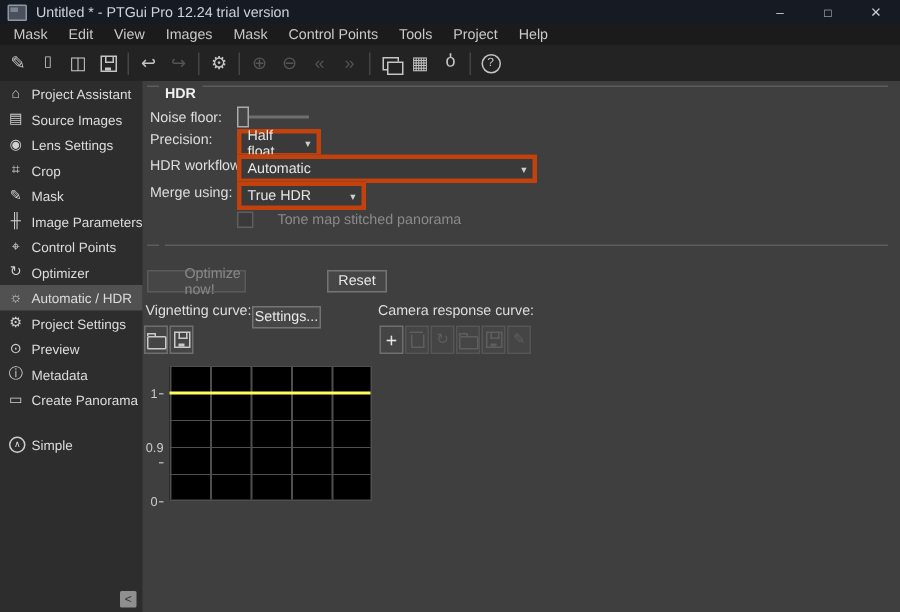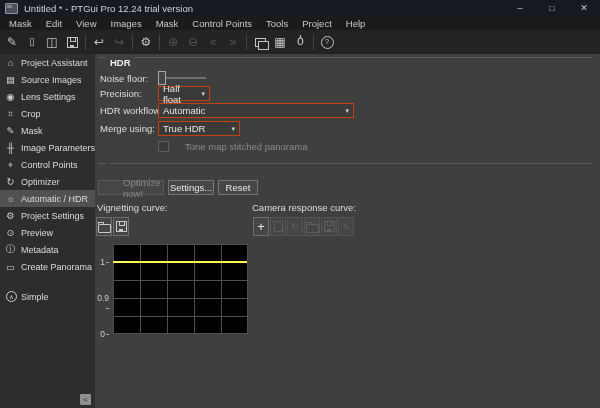--- a/index.html
+++ b/index.html
@@ -49,21 +49,21 @@
   .circle-icon{width:9px;height:9px;border:1px solid #cfcfcf;border-radius:50%;display:flex;
                align-items:center;justify-content:center;font-size:6px;margin-left:2px;}
   .collapse-btn{position:absolute;left:80px;top:394px;width:11px;height:11px;background:#8f8f8f;
                 color:#2e2e2e;font-size:8px;display:flex;align-items:center;justify-content:center;border-radius:1px;}
   
   .group-header{position:absolute;display:flex;align-items:flex-start;gap:4px;height:11px;}
   .ghline{height:1px;background:#5c5c5c;}
   .ghtext{font-size:9.5px;font-weight:bold;color:#f0f0f0;white-space:nowrap;}
   .flabel{position:absolute;font-size:9.5px;color:#dedede;white-space:nowrap;}
   .flabel.dim{color:#8b8b8b;}
-  .combo{position:absolute;background:#3a3a3a;border:1px solid #c2410c;height:13px;
+  .combo{position:absolute;background:#3a3a3a;border:3px solid #c2410c;height:13px;
          font-size:9.5px;color:#e6e6e6;display:flex;align-items:center;
          justify-content:space-between;padding:0 4px;}
   .chev{font-size:7px;color:#cfcfcf;margin-left:6px;}
   .slider-track{position:absolute;left:158px;top:77px;width:48px;height:2px;background:#6e6e6e;}
   .slider-handle{position:absolute;left:158px;top:71px;width:6px;height:12px;background:#454545;border:1px solid #ababab;}
   .cb{position:absolute;left:158px;top:141px;width:9px;height:9px;background:#3a3a3a;border:1px solid #5f5f5f;}
   .pbtn{position:absolute;top:180px;height:15px;background:#464646;border:1px solid #747474;
         color:#e8e8e8;font-size:9.5px;display:flex;align-items:center;justify-content:center;box-sizing:border-box;}
   .pbtn.disabled{color:#8a8a8a;border-color:#5a5a5a;}
   .ibtn{position:absolute;top:217px;width:16px;height:19px;border:1px solid #6e6e6e;background:#454545;
@@ -253,21 +253,21 @@
 
   <div class="cb"></div>
   <span class="flabel dim" style="left:173px;top:141px;margin-left:12px;">Tone map stitched panorama</span>
 
   <div class="group-header" style="left:98px;top:163px;width:494px;">
     <span class="ghline" style="width:8px"></span>
     <span class="ghline" style="flex:1"></span>
   </div>
 
   <div class="pbtn disabled" style="left:98px;width:66px;padding-left:24px;">Optimize now!</div>
-  <div class="pbtn" style="left:168px;width:46px;">Settings...</div>
+  <div class="pbtn" style="left:168px;width:46px;margin-top:24px;">Settings...</div>
   <div class="pbtn" style="left:218px;width:40px;">Reset</div>
 
   <span class="flabel" style="left:97px;top:202px;">Vignetting curve:</span>
   <span class="flabel" style="left:252px;top:202px;">Camera response curve:</span>
 
   <div class="ibtn" style="left:96px;">
       <span class="icon-folder"></span>
     </div>
   <div class="ibtn" style="left:113px;">
       <span class="icon-floppy"></span>

